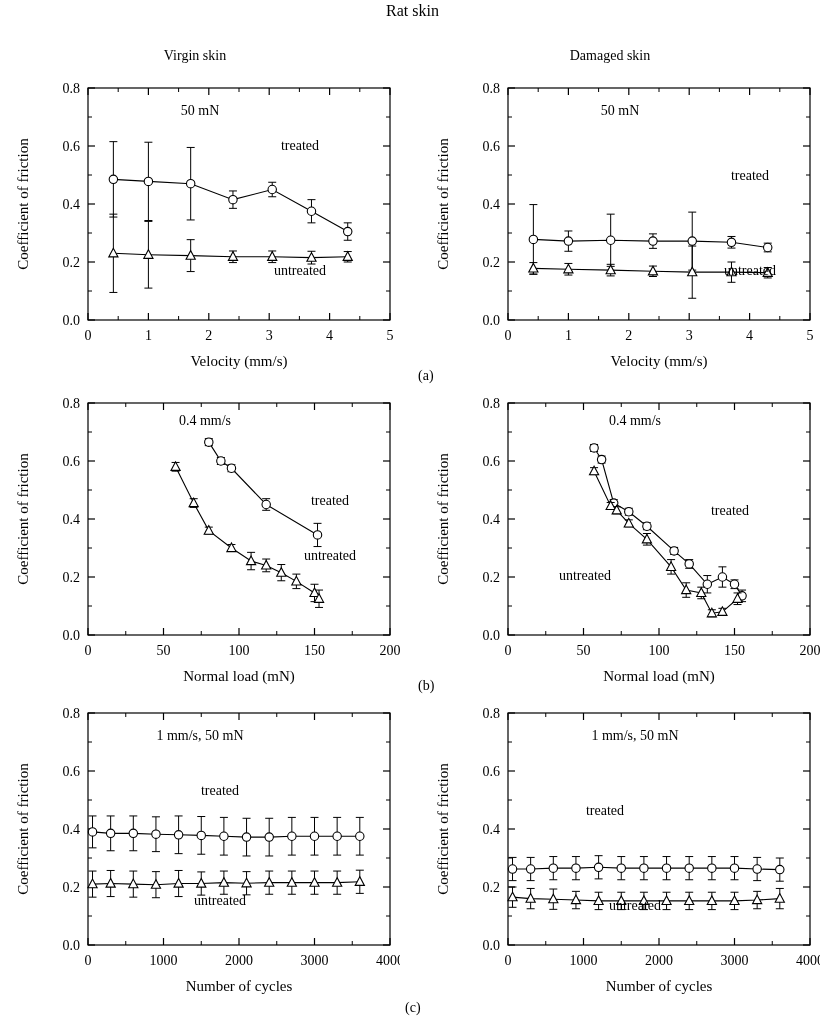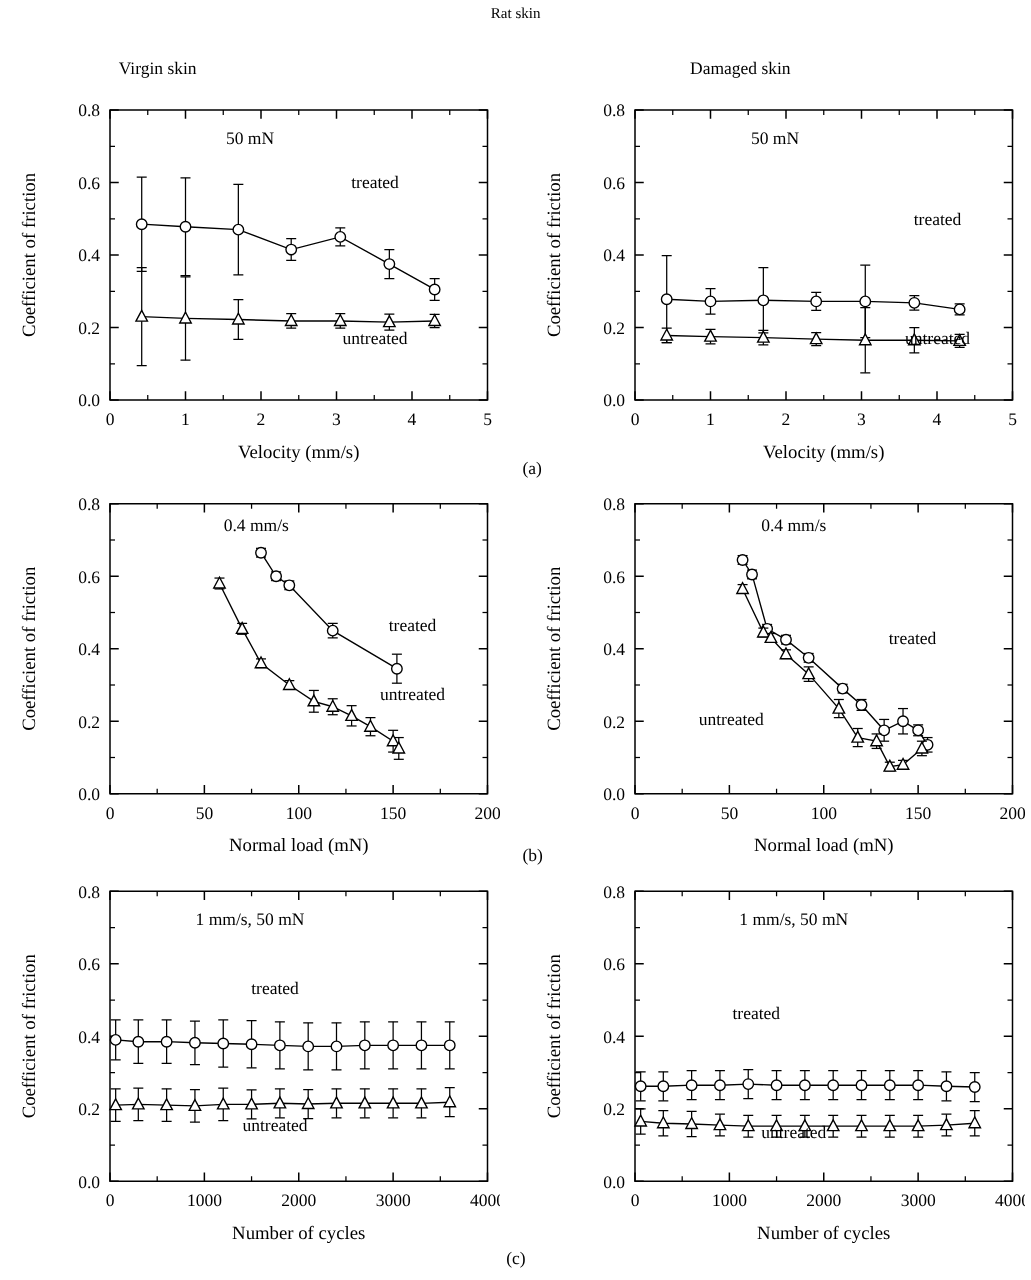--- a/index.html
+++ b/index.html
@@ -1,31 +1,31 @@
 <!DOCTYPE html>
 <html><head>
 <meta charset="utf-8">
 <style>
   html,body{margin:0;padding:0;background:#fff;}
   body{width:825px;height:1024px;font-family:"Liberation Serif",serif;color:#000;position:relative;overflow:hidden;}
-  .fig-title{position:absolute;top:2px;left:0;width:825px;text-align:center;font-size:12px;line-height:17px;}
-  .col-title{position:absolute;font-size:14px;width:200px;}
+  .fig-title{position:absolute;top:2px;left:0;width:825px;text-align:center;font-size:16px;line-height:17px;}
+  .col-title{position:absolute;font-size:14px;text-align:center;width:200px;}
   .panel{position:absolute;}
   .panel svg{display:block;}
   .sublabel{position:absolute;font-size:14px;}
 </style>
 </head>
 <body>
 
 <div class="fig-title">
   <div>Rat skin</div>
 </div>
 
 <div class="col-title" style="left:95px;top:48px;">Virgin skin</div>
-<div class="col-title" style="left:552px;top:48px;">Damaged skin</div>
+<div class="col-title" style="left:510px;top:48px;">Damaged skin</div>
 
 <div class="panel" id="p0" style="left:0px;  top:70px;">
     <svg width="400" height="300" viewBox="0 0 400 300">
       <rect x="88" y="18" width="302" height="232" fill="none" stroke="#000" stroke-width="1.2"></rect>
       <line x1="88" y1="250" x2="95" y2="250" stroke="#000" stroke-width="1.2"></line>
       <line x1="390" y1="250" x2="383" y2="250" stroke="#000" stroke-width="1.2"></line>
       <text x="80" y="255" text-anchor="end" font-size="14" font-family="&quot;Liberation Serif&quot;,serif">0.0</text>
       <line x1="88" y1="221" x2="92" y2="221" stroke="#000" stroke-width="1"></line>
       <line x1="390" y1="221" x2="386" y2="221" stroke="#000" stroke-width="1"></line>
       <line x1="88" y1="192" x2="95" y2="192" stroke="#000" stroke-width="1.2"></line>

